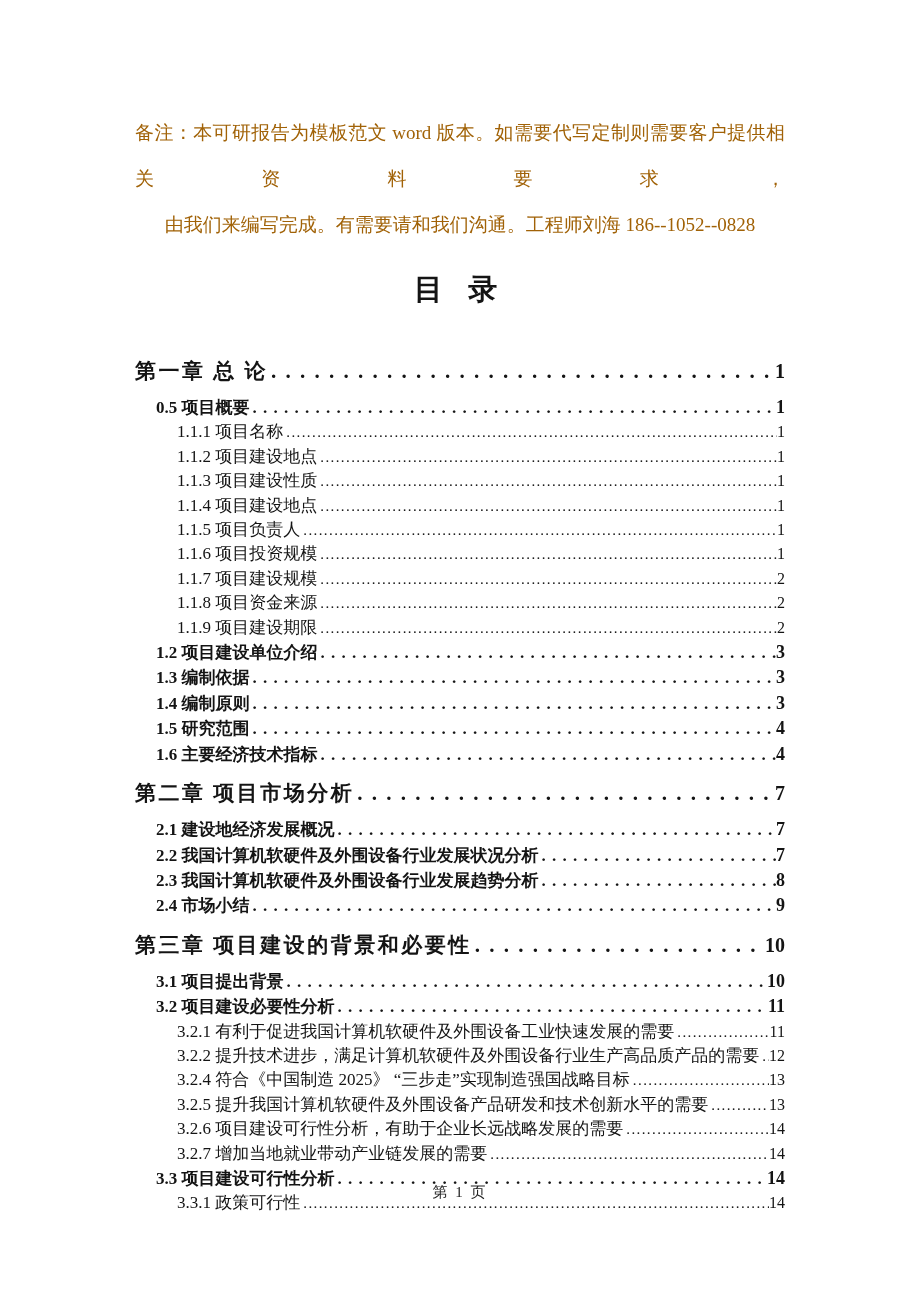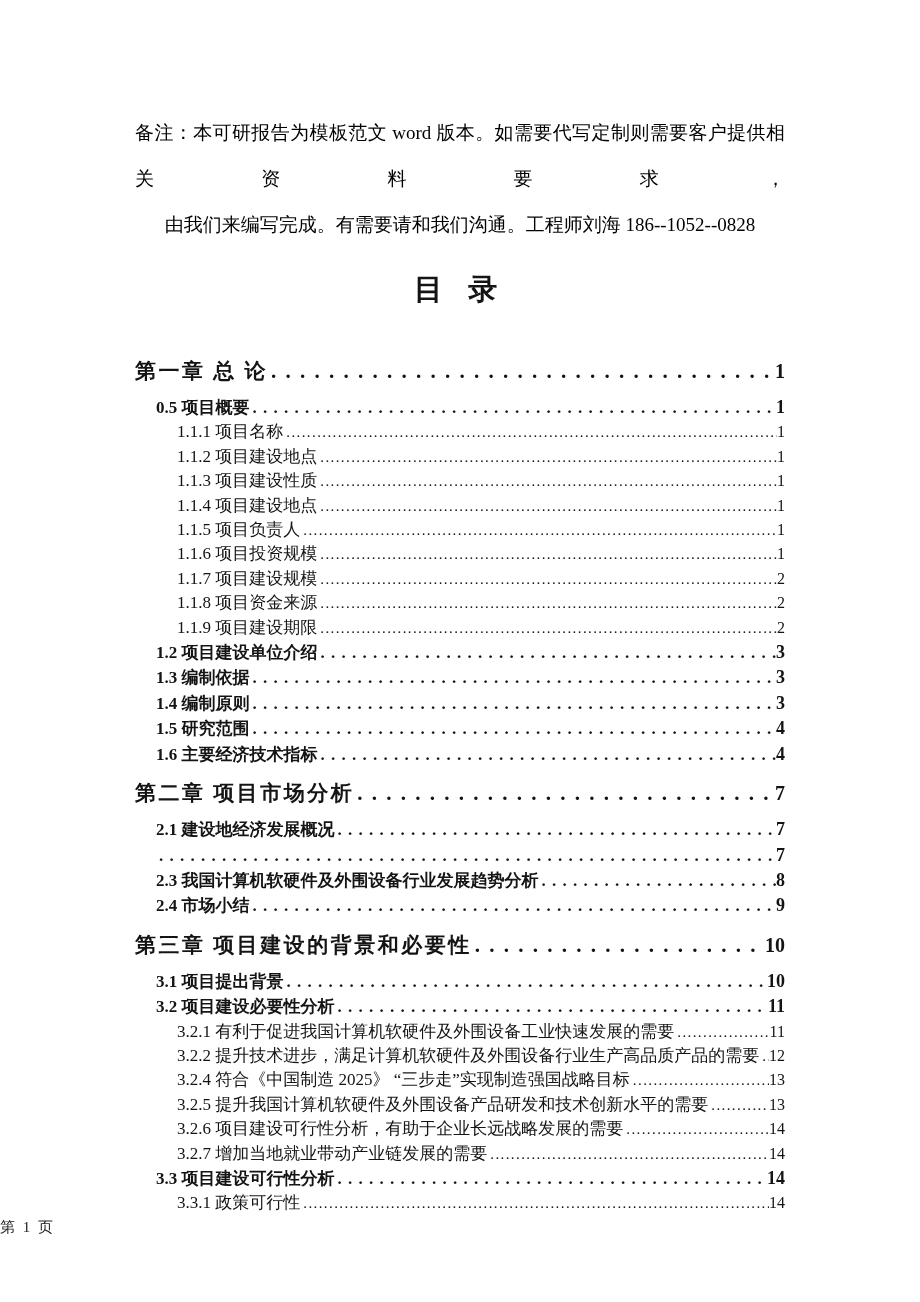--- a/index.html
+++ b/index.html
@@ -9,21 +9,21 @@
     position: relative;
     font-family: "Liberation Serif", "DejaVu Serif", serif;
     color: #141414;
     overflow: hidden;
   }
   .sheet {
     position: absolute; inset: 0;
     padding: 110px 135px 0 135px;
   }
   
-  .note { font-size: 19px; line-height: 46px; color: #000000; }
+  .note { font-size: 19px; line-height: 46px; color: #a16207; }
   .note-line1 { text-align: justify; text-align-last: justify; }
   .note-line2 { text-align: center; }
   
   .doc-title {
     margin-top: 22px;
     text-align: center;
     font-size: 29px;
     font-weight: bold;
     letter-spacing: 9px;
   }
@@ -69,21 +69,22 @@
   .toc-row.level3 .leader::after {
     content: "........................................................................................................................................................................................................................................................................";
     font-size: 15px;
     letter-spacing: 1.4px;
   }
   .toc-row.level3 .pg { font-size: 16px; }
 
   
   .footer {
     position: absolute;
-    left: 0; right: 0; top: 1218px;
+    left: 0; right: 0; top: 1183px;
+    text-align: center;
     font-size: 15px;
     letter-spacing: 2px;
     color: #222;
   }
 </style>
 </head>
 <body>
 
 <div class="sheet">
   <div class="note">
@@ -178,20 +179,21 @@
         <span class="lbl">第二章 项目市场分析</span>
         <span class="leader"></span>
         <span class="pg">7</span>
       </div>
       <div class="toc-row level2">
         <span class="lbl">2.1 建设地经济发展概况</span>
         <span class="leader"></span>
         <span class="pg">7</span>
       </div>
       <div class="toc-row level2">
+        <span class="lbl">2.2 我国计算机软硬件及外围设备行业发展状况分析</span>
         <span class="leader"></span>
         <span class="pg">7</span>
       </div>
       <div class="toc-row level2">
         <span class="lbl">2.3 我国计算机软硬件及外围设备行业发展趋势分析</span>
         <span class="leader"></span>
         <span class="pg">8</span>
       </div>
       <div class="toc-row level2">
         <span class="lbl">2.4 市场小结</span>

